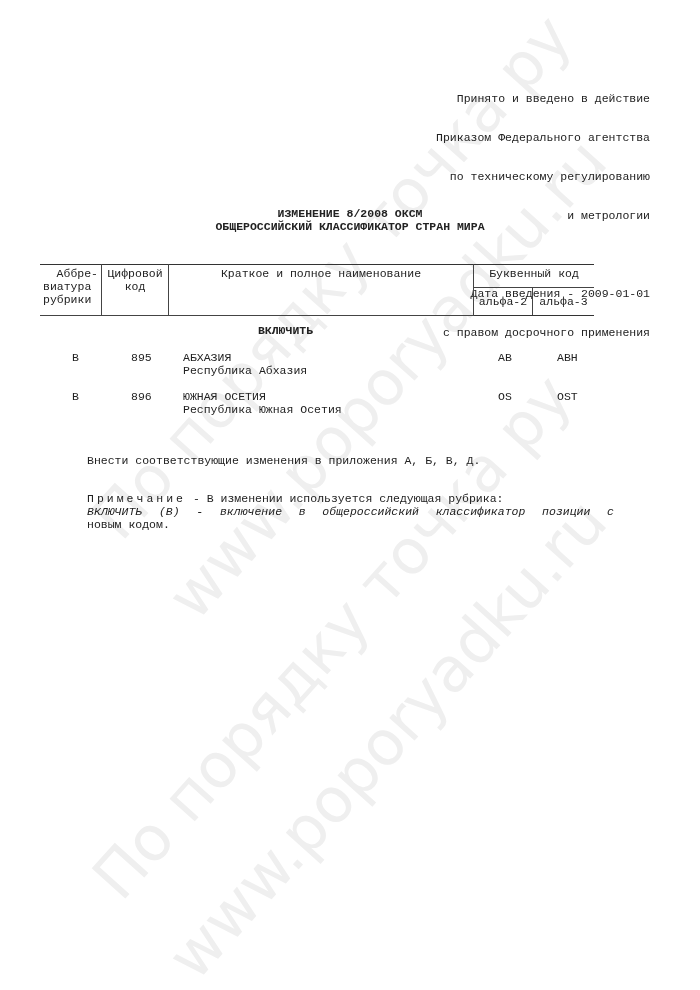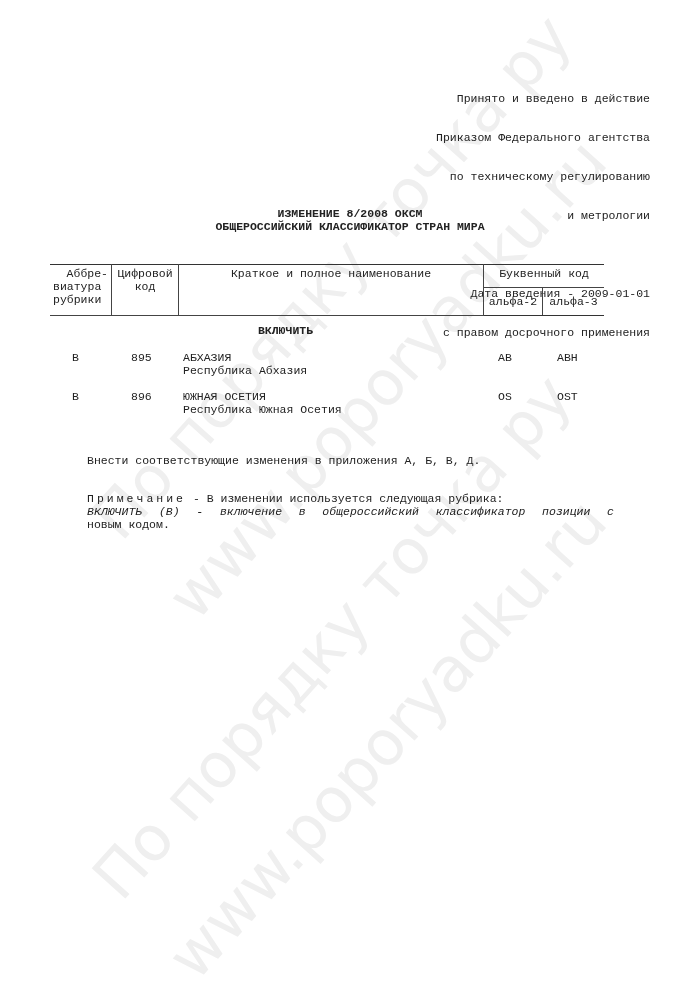--- a/index.html
+++ b/index.html
@@ -7,21 +7,21 @@
       width: 700px; height: 990px; background: #ffffff; position: relative; overflow: hidden;
       font-family: "Liberation Mono", "DejaVu Sans Mono", monospace; color: #222;
       font-size: 11.5px; line-height: 13px;
     }
     .wm { position: absolute; color: #efefef; font-family: "DejaVu Sans", sans-serif; font-size: 62px;
       transform: rotate(-48deg); transform-origin: left bottom; white-space: nowrap; pointer-events: none; z-index: 0; }
     .content { position: relative; z-index: 1; }
     .approval { position: absolute; right: 50px; top: 66px; text-align: right; white-space: pre; }
     .approval .gap { height: 13px; }
     .title { position: absolute; left: 0; width: 700px; top: 207px; text-align: center; font-weight: bold; }
-    table.hdr { position: absolute; left: 50px; top: 264px; width: 554px; border-collapse: collapse; }
+    table.hdr { position: absolute; left: 40px; top: 264px; width: 554px; border-collapse: collapse; }
     table.hdr td { border: 1px solid #444; padding: 2px 3px; vertical-align: top; }
     table.hdr tr:first-child td { border-top: 1.5px solid #333; }
     table.hdr tr:last-child td { border-bottom: 1.5px solid #333; }
     table.hdr td.noside-l { border-left: none; }
     table.hdr td.noside-r { border-right: none; }
     .section { position: absolute; left: 0; width: 571px; top: 324px; text-align: center; font-weight: bold; }
     .row { position: absolute; left: 0; width: 700px; }
     .c-abbr { position: absolute; left: 72px; }
     .c-code { position: absolute; left: 131px; }
     .c-name { position: absolute; left: 183px; white-space: pre; }

